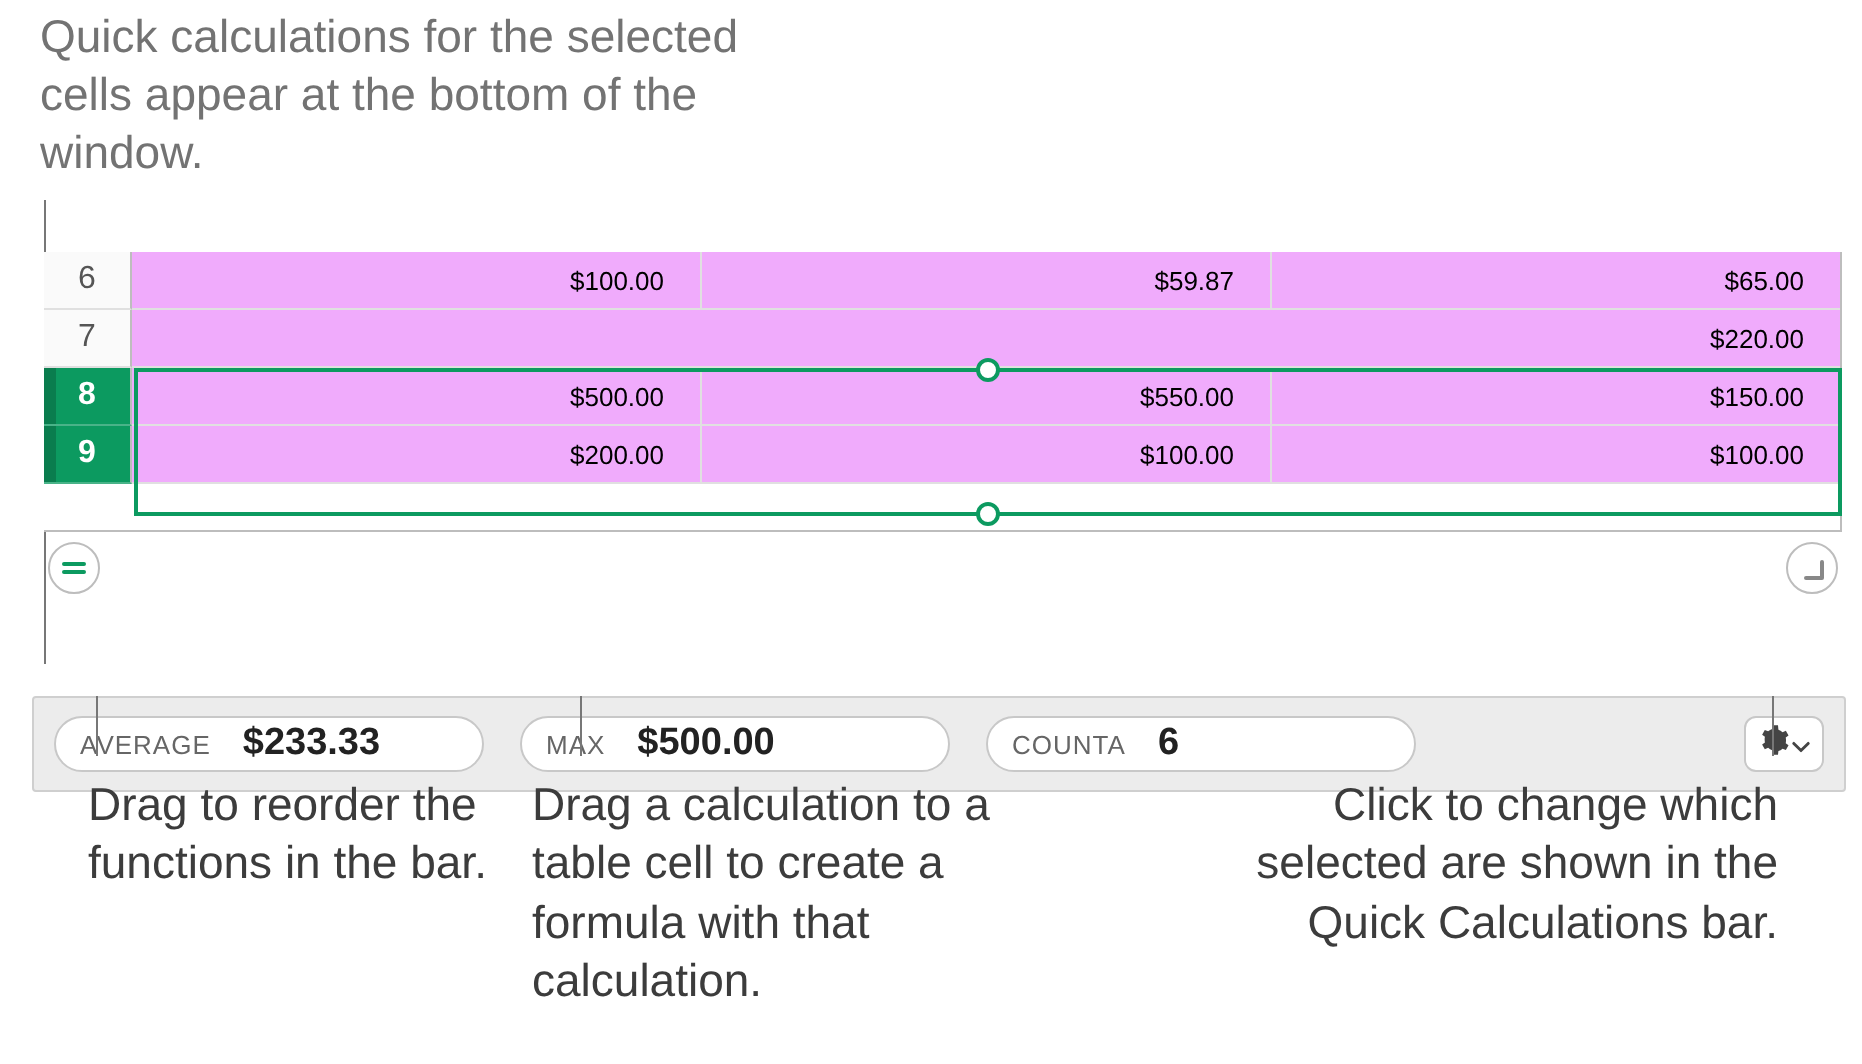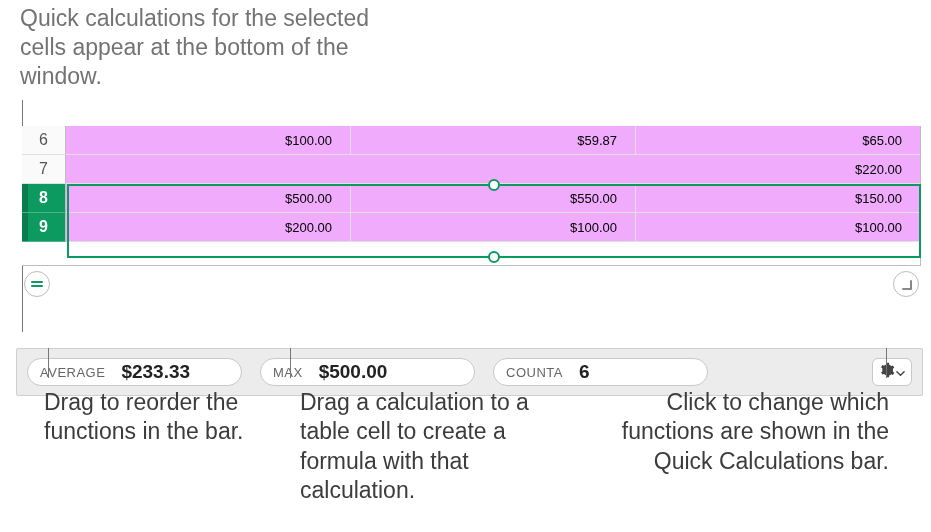--- a/index.html
+++ b/index.html
@@ -202,21 +202,21 @@
     .cl3 { left: 886px; }
 
     .callout {
       position: absolute;
       top: 388px;
       font-size: 23px;
       line-height: 1.28;
       color: #3c3c3c;
     }
     .co1 { left: 44px; width: 220px; }
-    .co2 { left: 300px; width: 275px; }
+    .co2 { left: 266px; width: 275px; }
     .co3 { right: 42px; width: 290px; text-align: right; }
   </style>
 </head>
 <body>
 
 <div class="top-callout">Quick calculations for the selected cells appear at the bottom of the window.</div>
 <div class="top-callout-line"></div>
 
 <div class="table-wrap">
   <div class="row">
@@ -296,13 +296,13 @@
     </span>
   </div>
 </div>
 
 <div class="callout-line cl1"></div>
 <div class="callout-line cl2"></div>
 <div class="callout-line cl3"></div>
 
 <div class="callout co1">Drag to reorder the functions in the bar.</div>
 <div class="callout co2">Drag a calculation to a table cell to create a formula with that calculation.</div>
-<div class="callout co3">Click to change which functions are shown in the Quick Calculations bar.</div>
+<div class="callout co3">Click to change which selected are shown in the Quick Calculations bar.</div>
 
 </body></html>

